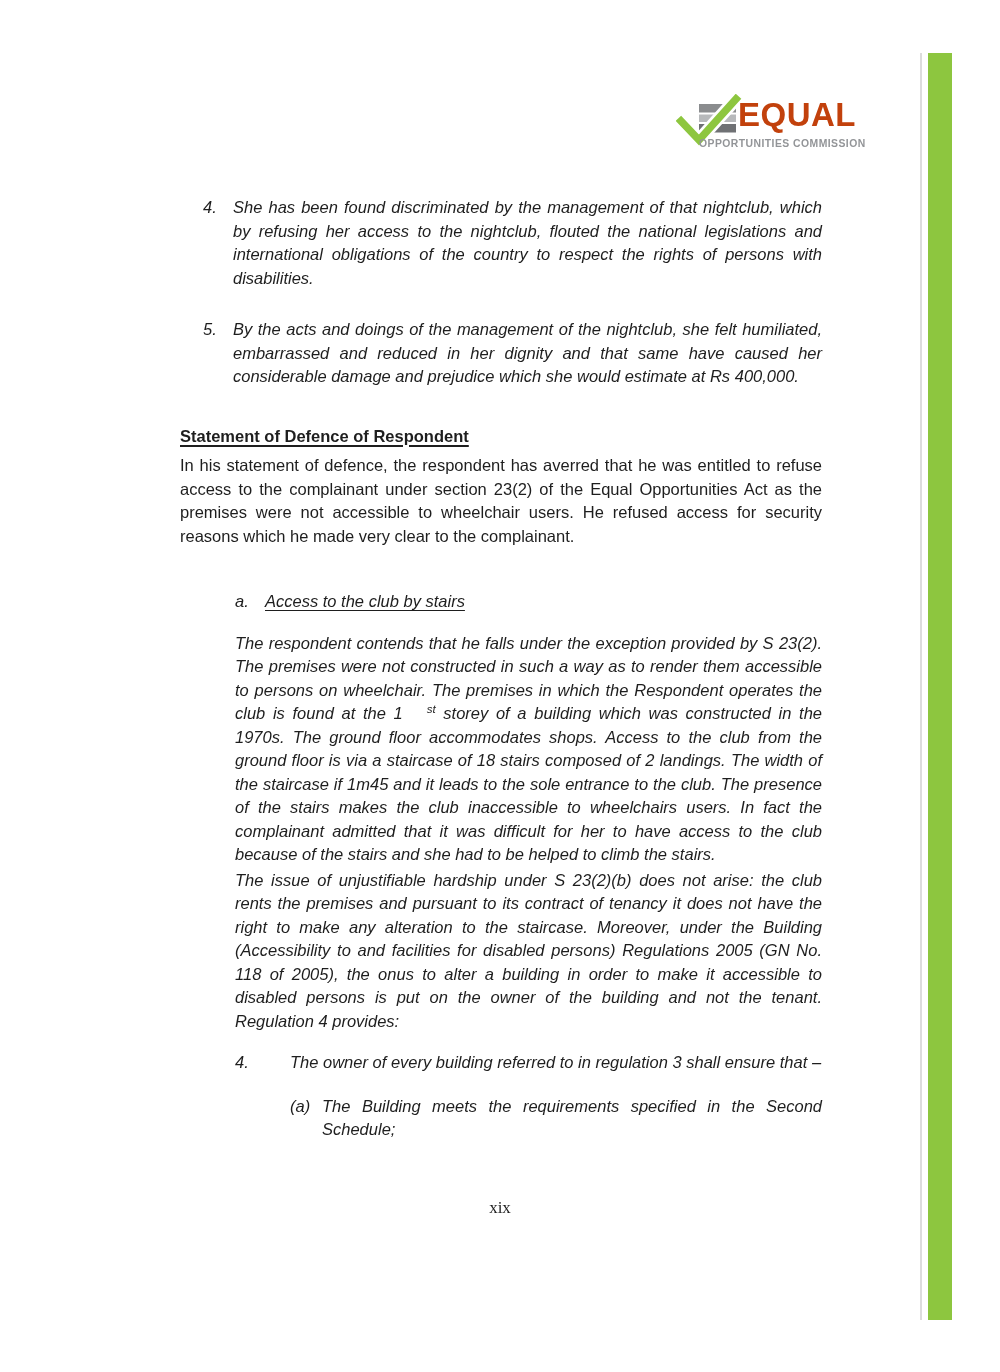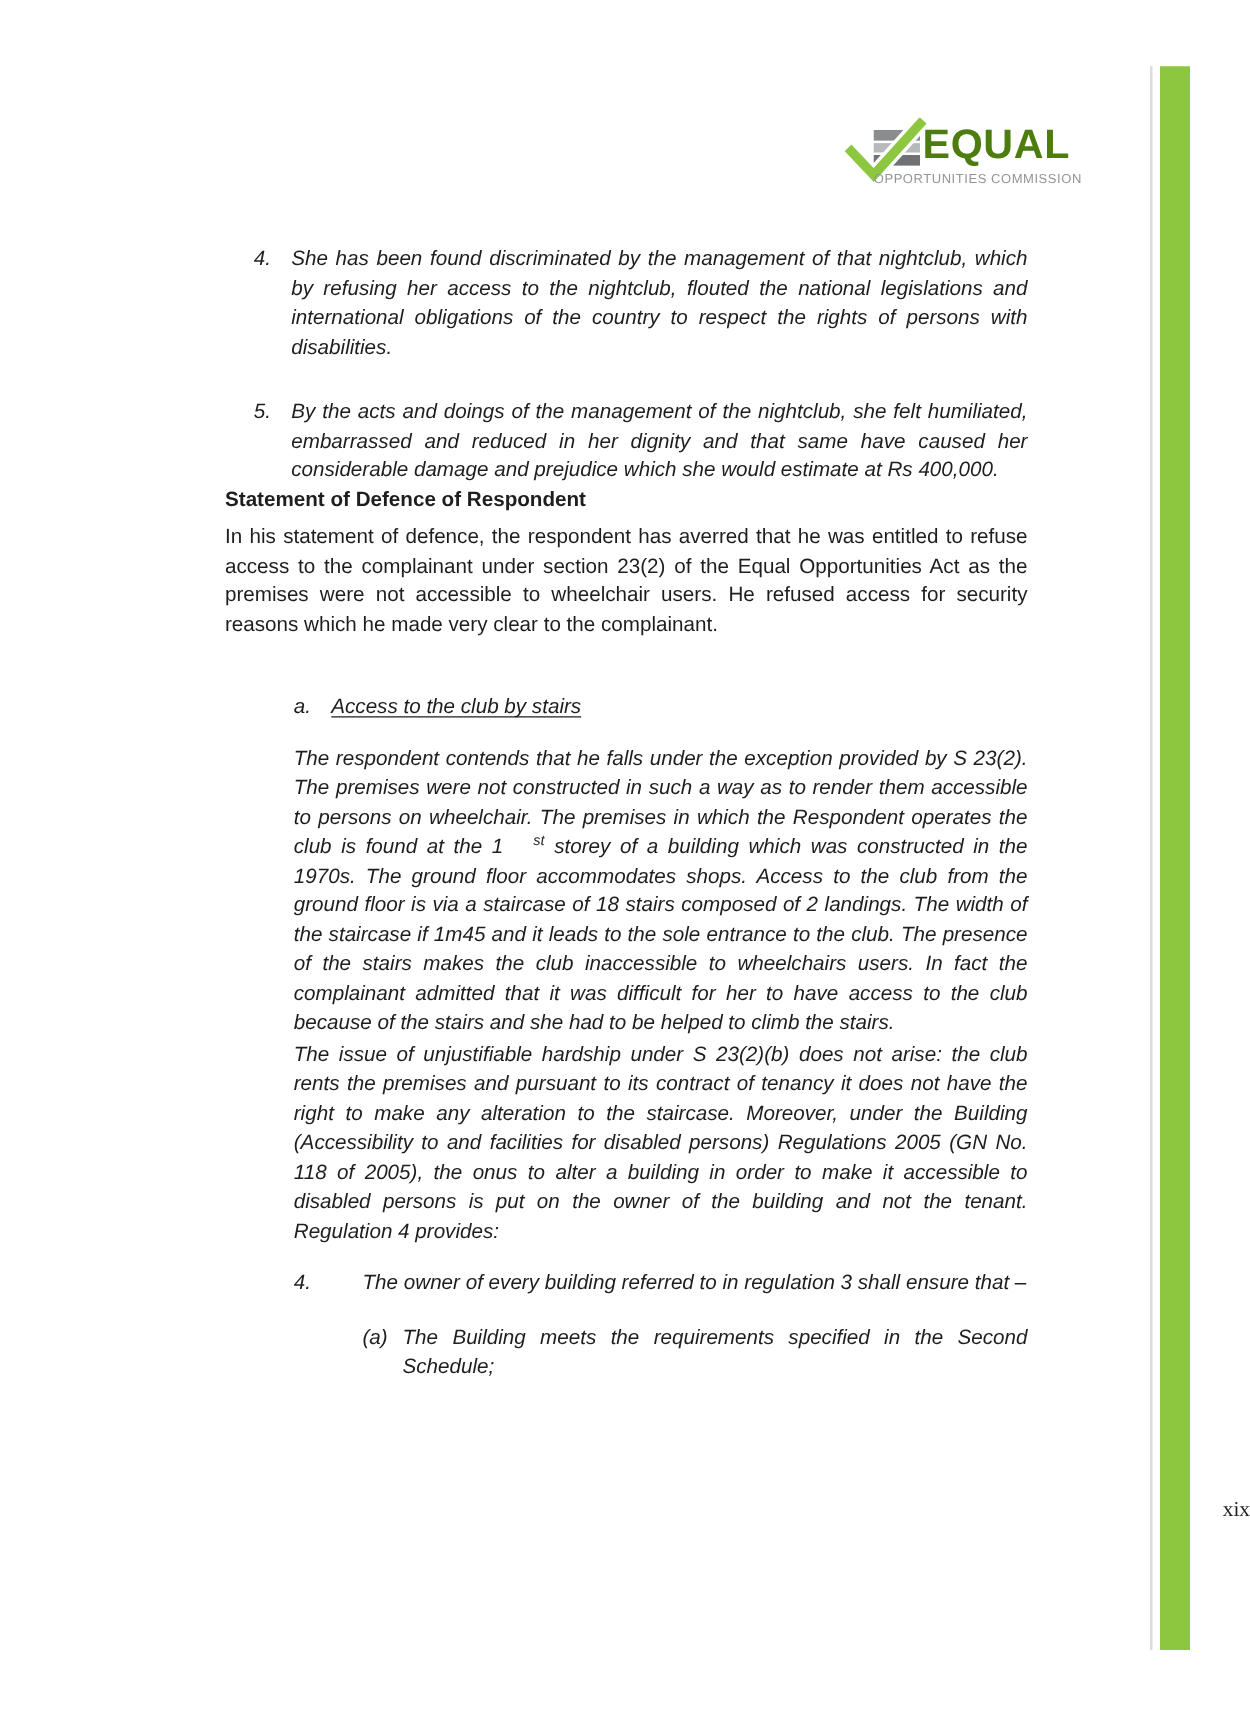--- a/index.html
+++ b/index.html
@@ -40,40 +40,43 @@
     font-weight: bold;
     letter-spacing: 0.5px;
     line-height: 1;
   }
   .logo-subtitle {
     position: absolute;
     left: 23px; top: 44px;
     font-size: 10.4px;
     letter-spacing: 0.45px;
     white-space: nowrap;
+    font-weight: bold;
   }
 
   
   .content {
     position: absolute;
     left: 180px; top: 196px;
     width: 642px;
     font-size: 16.5px;
     line-height: 23.5px;
   }
   .jt { text-align: justify; }
   .it { font-style: italic; }
 
   .num-item { display: flex; margin-left: 23px; }
   .num-item .num { flex: 0 0 30px; }
   .num-item .txt { flex: 1; }
   .mt-item { margin-top: 28px; }
 
   .defence-heading {
+    margin-top: 36px;
     font-weight: bold;
+    text-decoration: underline;
     text-decoration-thickness: 1.5px;
     text-underline-offset: 3px;
   }
   .defence-intro { margin-top: 6px; }
 
   .subsection-head { display: flex; margin-left: 55px; margin-top: 42px; }
   .subsection-head .lbl { flex: 0 0 30px; }
   .subsection-head .ttl {
     text-decoration: underline;
     text-decoration-thickness: 1.2px;
@@ -91,21 +94,21 @@
   .reg-item .txt { flex: 1; }
 
   .reg-subitem { display: flex; margin-left: 110px; margin-top: 20px; }
   .reg-subitem .lbl { flex: 0 0 32px; }
   .reg-subitem .txt { flex: 1; }
 
   .page-number {
     position: absolute;
     left: 0; top: 1198px;
     width: 1000px;
-    text-align: right;
+    text-align: center;
     font-family: "Liberation Serif", serif;
     font-size: 17px;
     color: #1e1e1e;
   }
 </style>
 </head>
 <body>
 
 <div class="page">
 
@@ -113,21 +116,21 @@
   <div class="green-bar" style="background:#8DC63F;"></div>
 
   <div class="logo">
     <svg class="logo-mark" width="66" height="58" viewBox="0 0 66 58">
       <rect x="23" y="10" width="37" height="8.5" fill="#8A8C8E"></rect>
       <rect x="23" y="20.5" width="37" height="7.5" fill="#B7B9BB"></rect>
       <rect x="23" y="30" width="37" height="8.5" fill="#6F7174"></rect>
       <path d="M5,27 L23,46 L60,5" fill="none" stroke="#ffffff" stroke-width="13" stroke-linecap="square"></path>
       <path d="M5,27 L23,46 L60,5" fill="none" stroke="#8DC63F" stroke-width="7.5" stroke-linecap="square"></path>
     </svg>
-    <div class="logo-title" style="color:#4d7c0f;">EQUAL</div>
+    <div class="logo-title" style="color:#c2410c;">EQUAL</div>
     <div class="logo-subtitle" style="color:#939598;">OPPORTUNITIES COMMISSION</div>
   </div>
 
   <div class="content">
 
     <div class="num-item it jt">
       <span class="num">4.</span>
       <span class="txt">She has been found discriminated by the management of that nightclub, which by refusing her access to the nightclub, flouted the national legislations and international obligations of the country to respect the rights of persons with disabilities.</span>
     </div>
 

